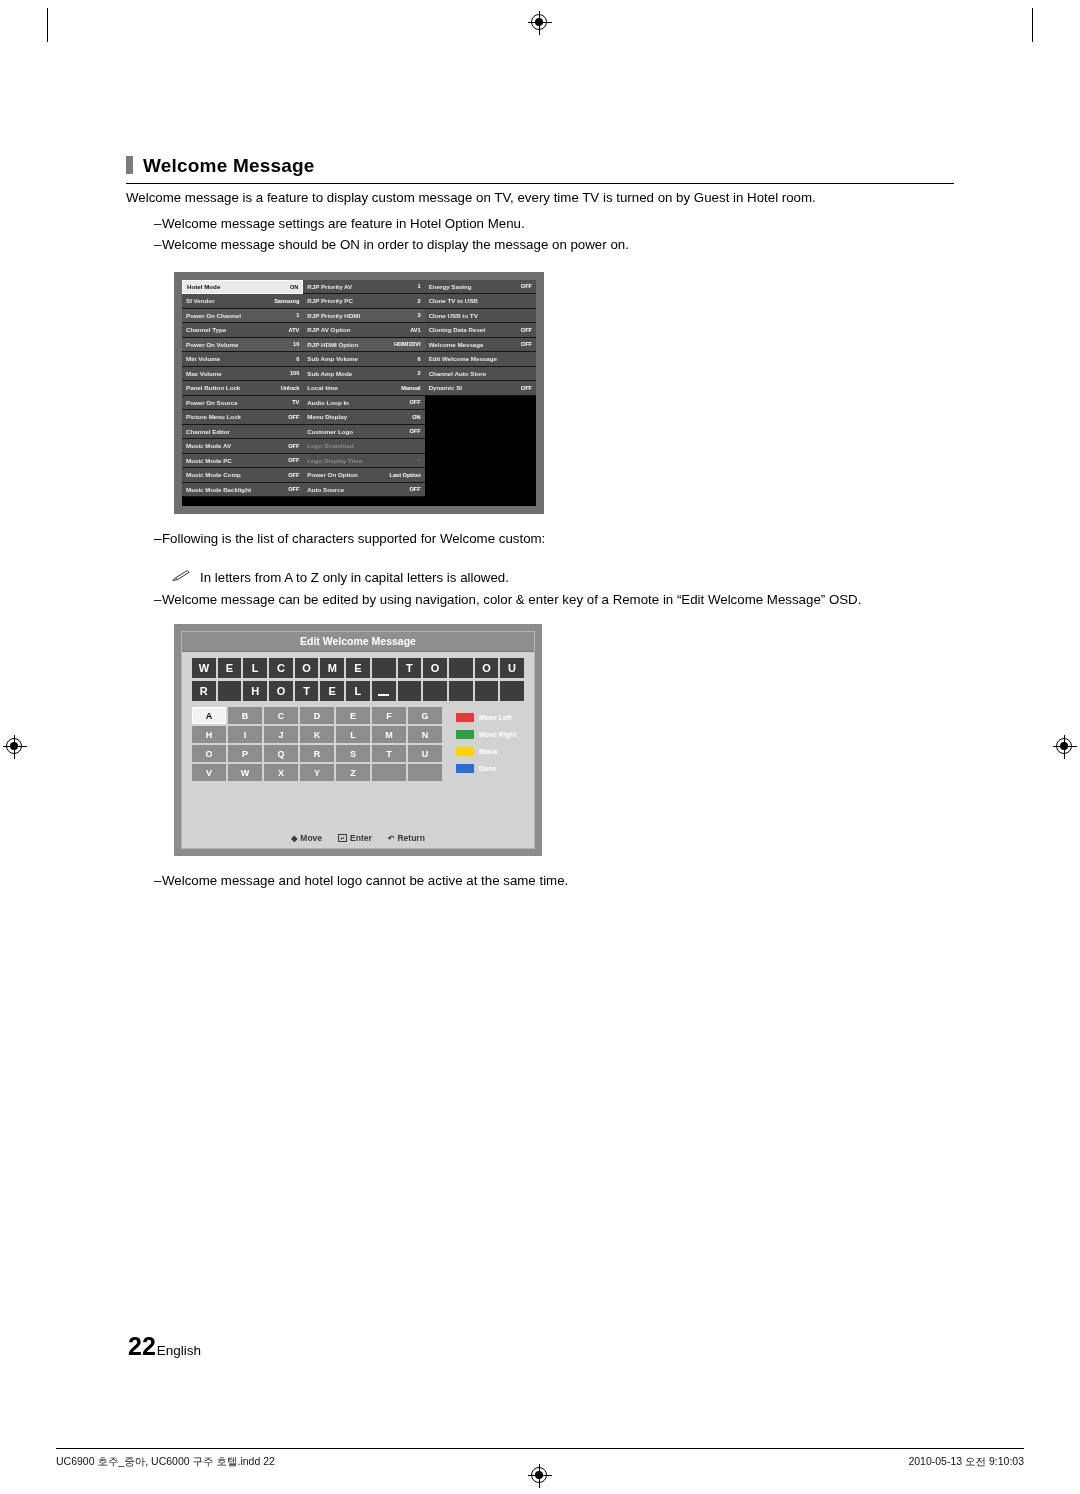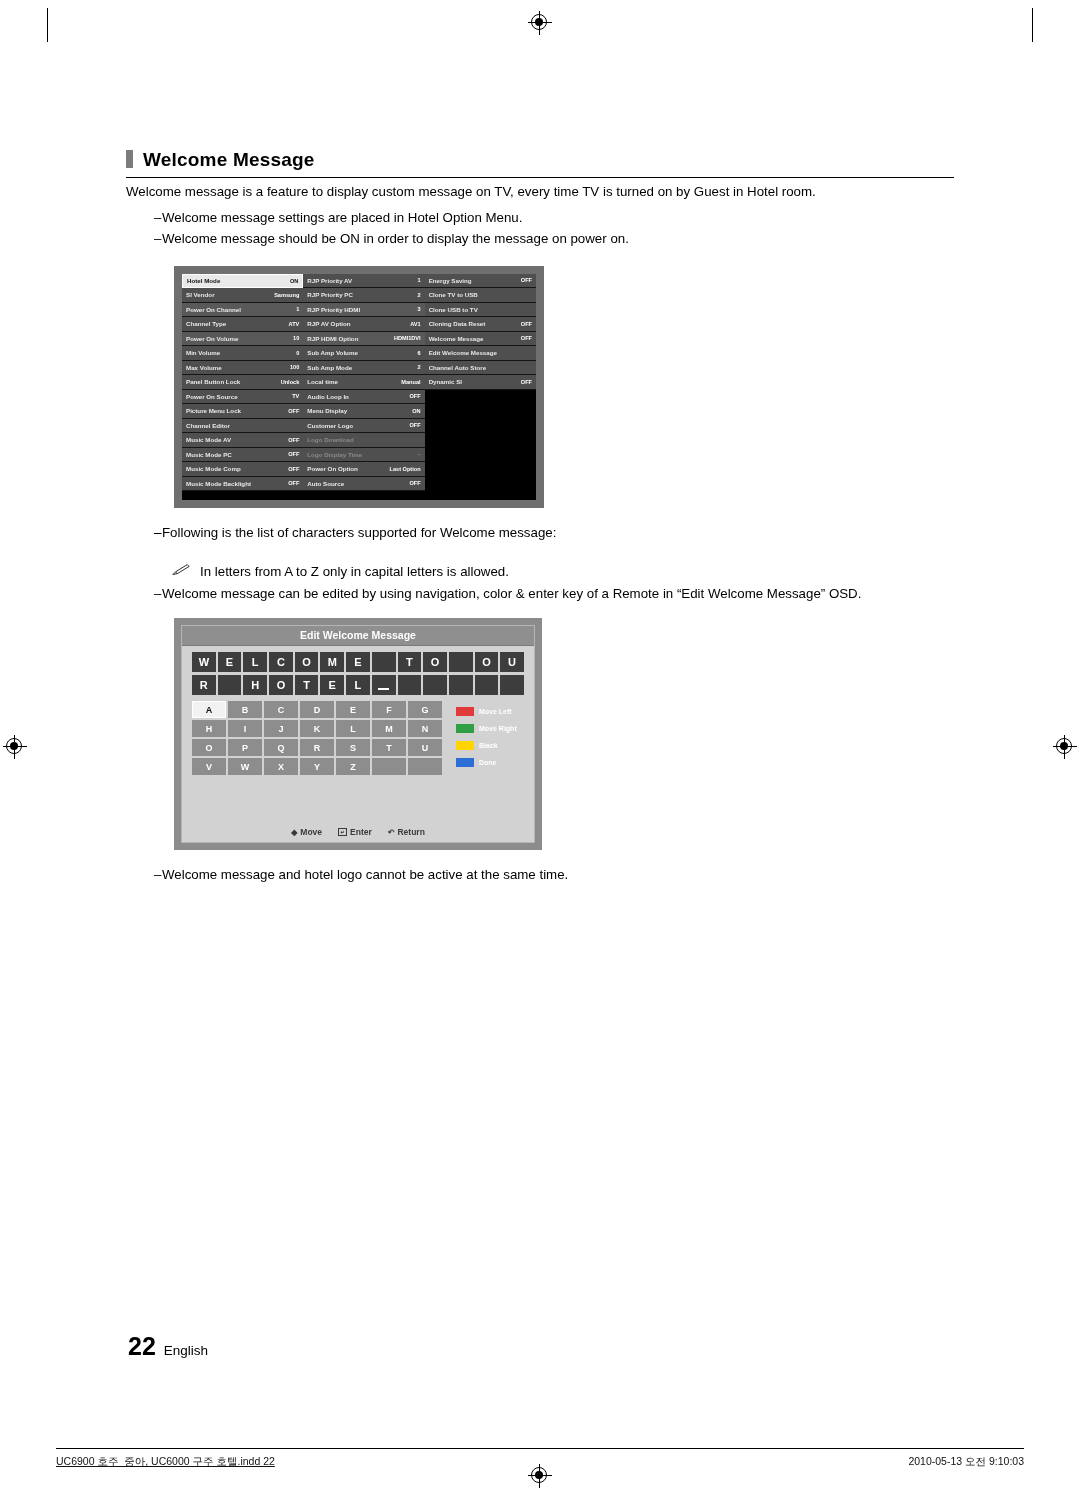--- a/index.html
+++ b/index.html
@@ -37,21 +37,21 @@
     left: 3px; top: 3px;
     width: 8px; height: 8px;
     border-radius: 50%;
     background: #000;
   }
 
   
   .content {
     position: absolute;
     left: 126px;
-    top: 148px;
+    top: 154px;
     width: 828px;
   }
 
   .title-row {
     display: flex;
     align-items: baseline;
     gap: 10px;
     border-bottom: 1px solid #000;
     padding-bottom: 6px;
   }
@@ -296,21 +296,21 @@
     text-align: center;
   }
 
   
   .pagenum {
     position: absolute;
     left: 128px;
     top: 1332px;
     display: flex;
     align-items: baseline;
-    gap: 8px;
+    gap: 1px;
   }
   .pagenum .num { font-size: 25px; font-weight: bold; }
   .pagenum .lang { font-size: 13.5px; }
 
   .footline {
     position: absolute;
     left: 56px;
     right: 56px;
     top: 1448px;
     height: 1px;
@@ -320,21 +320,21 @@
     position: absolute;
     left: 56px;
     right: 56px;
     top: 1455px;
     display: flex;
     align-items: center;
     justify-content: space-between;
     font-size: 10.5px;
     color: #111;
   }
-  .footer-left { white-space: nowrap; text-decoration: underline; }
+  .footer-left { white-space: nowrap; }
   .footer-right { white-space: nowrap; }
 </style>
 </head>
 <body>
 
 <div class="cropmark" style="left:47px; top:8px; width:1px; height:34px;"></div>
 <div class="cropmark" style="left:1032px; top:8px; width:1px; height:34px;"></div>
 <div class="reg" style="left:531px; top:14px;">
     <span class="dot"></span>
   </div>
@@ -353,21 +353,21 @@
   <div class="title-row">
     <span class="title-bar"></span>
     <span class="title-text">Welcome Message</span>
   </div>
 
   <div class="para">Welcome message is a feature to display custom message on TV, every time TV is turned on by Guest in Hotel room.</div>
 
   <div class="bullets">
     <div class="bullet">
       <span class="dash">–</span>
-      <span>Welcome message settings are placed in Hotel Option Menu.</span>
+      <span>Welcome message settings are feature in Hotel Option Menu.</span>
     </div>
     <div class="bullet">
       <span class="dash">–</span>
       <span>Welcome message should be ON in order to display the message on power on.</span>
     </div>
   </div>
 
   <div class="osd1">
     <div class="osd1-inner">
 
@@ -534,21 +534,21 @@
 
     </div>
   </div>
 
   <div class="bullets" style="margin-top:14px;">
     <div class="bullet">
       <span class="dash">–</span>
     </div>
     <div class="bullet">
       <span class="dash">–</span>
-      <span>Following is the list of characters supported for Welcome message:</span>
+      <span>Following is the list of characters supported for Welcome custom:</span>
     </div>
     <div class="note">
       <svg class="pencil" viewBox="0 0 20 14">
         <path d="M1 12 L6 11 L19 3 L17 1 L4 9 Z" fill="none" stroke="#000" stroke-width="0.9"></path>
         <path d="M4 9 L6 11" stroke="#000" stroke-width="0.8"></path>
       </svg>
       <span>In letters from A to Z only in capital letters is allowed.</span>
     </div>
     <div class="bullet">
       <span class="dash">–</span>

